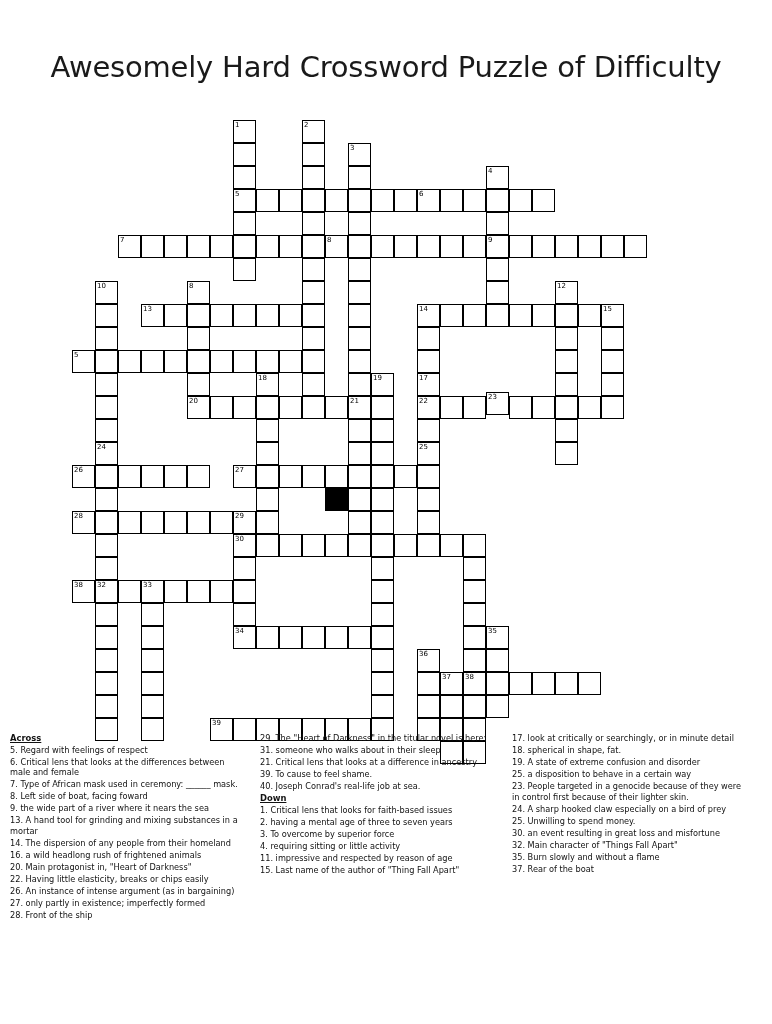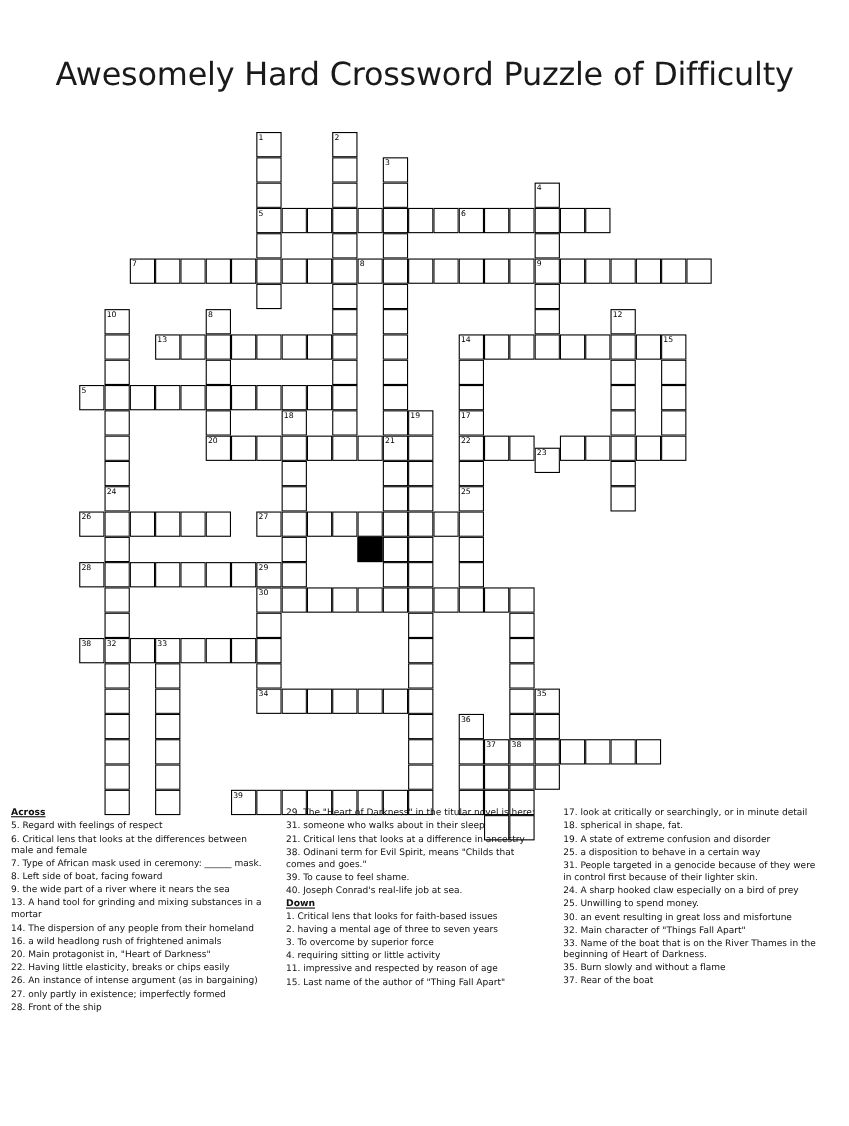--- a/index.html
+++ b/index.html
@@ -241,21 +241,21 @@
       <div class="cell" style="left: 325px; top: 276px;"></div>
       <div class="cell" style="left: 348px; top: 276px;">
         <span class="num">21</span>
       </div>
       <div class="cell" style="left: 371px; top: 276px;"></div>
       <div class="cell" style="left: 417px; top: 276px;">
         <span class="num">22</span>
       </div>
       <div class="cell" style="left: 440px; top: 276px;"></div>
       <div class="cell" style="left: 463px; top: 276px;"></div>
-      <div class="cell" style="left: 486px; top: 287px; text-decoration: underline;">
+      <div class="cell" style="left: 486px; top: 272px; text-decoration: underline;">
         <span class="num">23</span>
       </div>
       <div class="cell" style="left: 509px; top: 276px;"></div>
       <div class="cell" style="left: 532px; top: 276px;"></div>
       <div class="cell" style="left: 555px; top: 276px;"></div>
       <div class="cell" style="left: 578px; top: 276px;"></div>
       <div class="cell" style="left: 601px; top: 276px;"></div>
       <div class="cell" style="left: 95px; top: 299px;"></div>
       <div class="cell" style="left: 256px; top: 299px;"></div>
       <div class="cell" style="left: 348px; top: 299px;"></div>
@@ -430,40 +430,38 @@
         <span class="clue">20. Main protagonist in, "Heart of Darkness"</span>
         <span class="clue">22. Having little elasticity, breaks or chips easily</span>
         <span class="clue">26. An instance of intense argument (as in bargaining)</span>
         <span class="clue">27. only partly in existence; imperfectly formed</span>
         <span class="clue">28. Front of the ship</span>
       </div>
     <div class="col col2" id="col2">
         <span class="clue">29. The "Heart of Darkness" in the titular novel is here:</span>
         <span class="clue">31. someone who walks about in their sleep</span>
         <span class="clue">21. Critical lens that looks at a difference in ancestry</span>
-        <span class="clue">38. Odinani term for Evil Spirit, means "Childs that comes and goes."</span>
         <span class="clue">39. To cause to feel shame.</span>
         <span class="clue">40. Joseph Conrad's real-life job at sea.</span>
         <span class="sec-head">Down</span>
         <span class="clue">1. Critical lens that looks for faith-based issues</span>
         <span class="clue">2. having a mental age of three to seven years</span>
         <span class="clue">3. To overcome by superior force</span>
         <span class="clue">4. requiring sitting or little activity</span>
         <span class="clue">11. impressive and respected by reason of age</span>
         <span class="clue">15. Last name of the author of "Thing Fall Apart"</span>
       </div>
     <div class="col col3" id="col3">
         <span class="clue">17. look at critically or searchingly, or in minute detail</span>
         <span class="clue">18. spherical in shape, fat.</span>
         <span class="clue">19. A state of extreme confusion and disorder</span>
         <span class="clue">25. a disposition to behave in a certain way</span>
-        <span class="clue">31. People targeted in a genocide because of they were in control first because of their lighter skin.</span>
+        <span class="clue">23. People targeted in a genocide because of they were in control first because of their lighter skin.</span>
         <span class="clue">24. A sharp hooked claw especially on a bird of prey</span>
         <span class="clue">25. Unwilling to spend money.</span>
         <span class="clue">30. an event resulting in great loss and misfortune</span>
         <span class="clue">32. Main character of "Things Fall Apart"</span>
-        <span class="clue">33. Name of the boat that is on the River Thames in the beginning of Heart of Darkness.</span>
         <span class="clue">35. Burn slowly and without a flame</span>
         <span class="clue">37. Rear of the boat</span>
       </div>
   </div>
 
 </div>
 
 </body></html>

